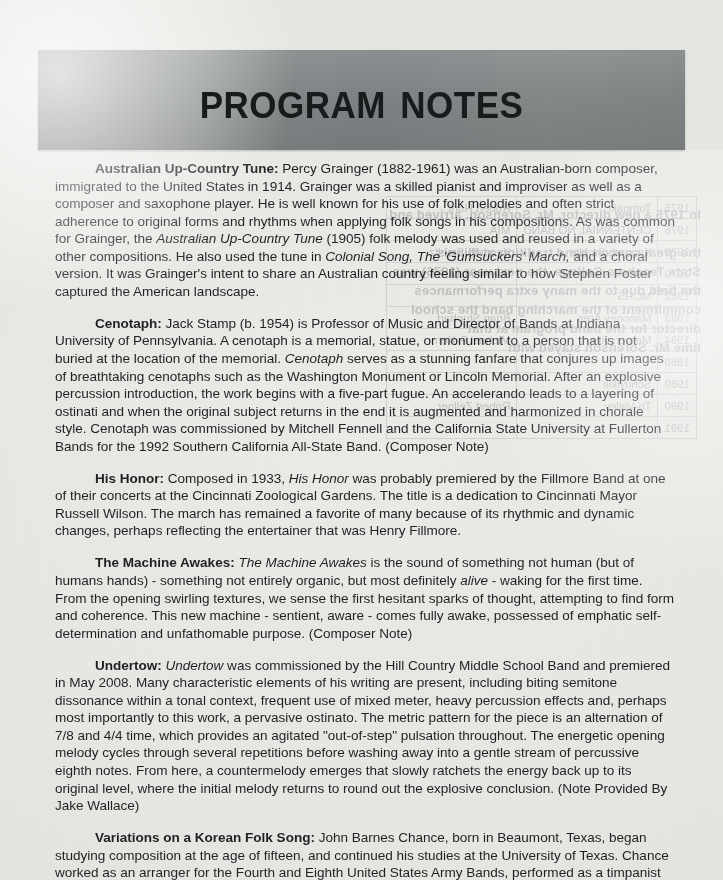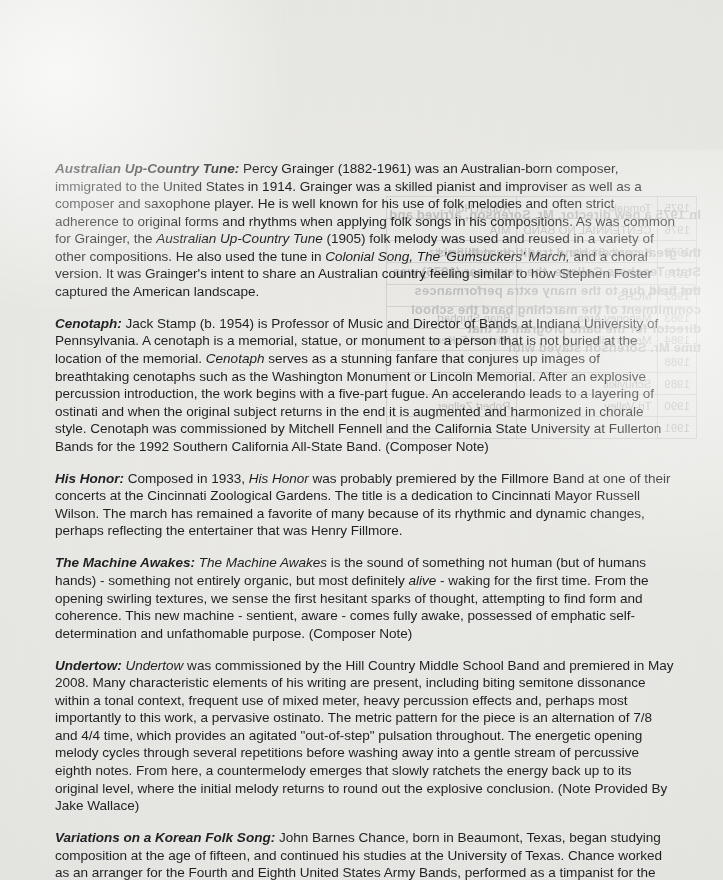--- a/index.html
+++ b/index.html
@@ -140,21 +140,21 @@
     line-height: 17.55px;
     letter-spacing: -0.02px;
   }
   .note {
     margin: 0 0 14.5px 0;
     text-align: left;
   }
   .note:last-child { margin-bottom: 0; }
   .note .title {
     font-weight: bold;
-    font-style: italic;
+    margin-left: 40px;
   }
   .note i { font-style: italic; }
 </style>
 </head>
 <body>
 
 <div id="page">
 
   <div id="bleed">
     <table class="bleed-table">
@@ -219,20 +219,23 @@
 
     <div class="bleed-para" style="top:206px">In 1975 a new director, Mr. Sorenson, arrived and</div>
     <div class="bleed-para" style="top:244px">the great concert band tradition at Illinois</div>
     <div class="bleed-para" style="top:263px">State Teachers College, the next year (1976) was the first.</div>
     <div class="bleed-para" style="top:282px">not held due to the many extra performances</div>
     <div class="bleed-para" style="top:301px">commitment of the marching band the school</div>
     <div class="bleed-para" style="top:320px">director for the band program at that</div>
     <div class="bleed-para" style="top:339px">time Mr. Sorenson stayed with</div>
   </div>
 
+  <div id="banner">
+    <div id="banner-title">Program Notes</div>
+  </div>
 
   <div id="notes">
       <p class="note"><span class="title">Australian Up-Country Tune:</span><span> Percy Grainger (1882-1961) was an Australian-born composer, immigrated to the United States in 1914. Grainger was a skilled pianist and improviser as well as a composer and saxophone player. He is well known for his use of folk melodies and often strict adherence to original forms and rhythms when applying folk songs in his compositions. As was common for Grainger, the </span><i>Australian Up-Country Tune</i><span> (1905) folk melody was used and reused in a variety of other compositions. He also used the tune in </span><i>Colonial Song, The 'Gumsuckers' March,</i><span> and a choral version. It was Grainger's intent to share an Australian country feeling similar to how Stephen Foster captured the American landscape.</span></p>
       <p class="note"><span class="title">Cenotaph:</span><span> Jack Stamp (b. 1954) is Professor of Music and Director of Bands at Indiana University of Pennsylvania. A cenotaph is a memorial, statue, or monument to a person that is not buried at the location of the memorial. </span><i>Cenotaph</i><span> serves as a stunning fanfare that conjures up images of breathtaking cenotaphs such as the Washington Monument or Lincoln Memorial. After an explosive percussion introduction, the work begins with a five-part fugue. An accelerando leads to a layering of ostinati and when the original subject returns in the end it is augmented and harmonized in chorale style. Cenotaph was commissioned by Mitchell Fennell and the California State University at Fullerton Bands for the 1992 Southern California All-State Band. (Composer Note)</span></p>
       <p class="note"><span class="title">His Honor:</span><span> Composed in 1933, </span><i>His Honor</i><span> was probably premiered by the Fillmore Band at one of their concerts at the Cincinnati Zoological Gardens. The title is a dedication to Cincinnati Mayor Russell Wilson. The march has remained a favorite of many because of its rhythmic and dynamic changes, perhaps reflecting the entertainer that was Henry Fillmore.</span></p>
       <p class="note"><span class="title">The Machine Awakes:</span><span> </span><i>The Machine Awakes</i><span> is the sound of something not human (but of humans hands) - something not entirely organic, but most definitely </span><i>alive</i><span> - waking for the first time. From the opening swirling textures, we sense the first hesitant sparks of thought, attempting to find form and coherence. This new machine - sentient, aware - comes fully awake, possessed of emphatic self-determination and unfathomable purpose. (Composer Note)</span></p>
       <p class="note"><span class="title">Undertow:</span><span> </span><i>Undertow</i><span> was commissioned by the Hill Country Middle School Band and premiered in May 2008. Many characteristic elements of his writing are present, including biting semitone dissonance within a tonal context, frequent use of mixed meter, heavy percussion effects and, perhaps most importantly to this work, a pervasive ostinato. The metric pattern for the piece is an alternation of 7/8 and 4/4 time, which provides an agitated "out-of-step" pulsation throughout. The energetic opening melody cycles through several repetitions before washing away into a gentle stream of percussive eighth notes. From here, a countermelody emerges that slowly ratchets the energy back up to its original level, where the initial melody returns to round out the explosive conclusion. (Note Provided By Jake Wallace)</span></p>
       <p class="note"><span class="title">Variations on a Korean Folk Song:</span><span> John Barnes Chance, born in Beaumont, Texas, began studying composition at the age of fifteen, and continued his studies at the University of Texas. Chance worked as an arranger for the Fourth and Eighth United States Army Bands, performed as a timpanist for the Austin Symphony, and was appointed Composer in Residence in Greensboro, North Carolina. In 1966, Chance joined the University of Kentucky faculty. Unfortunately, Chance's life was cut short due to a tragic accident. While serving in Seoul, Korea as a member of the Eighth United States Army Band, Chance encountered "Arirang," a traditional folk song sung by native Koreans. The Korean word "arirang" means rolling hills. </span></p>
     </div>
 

